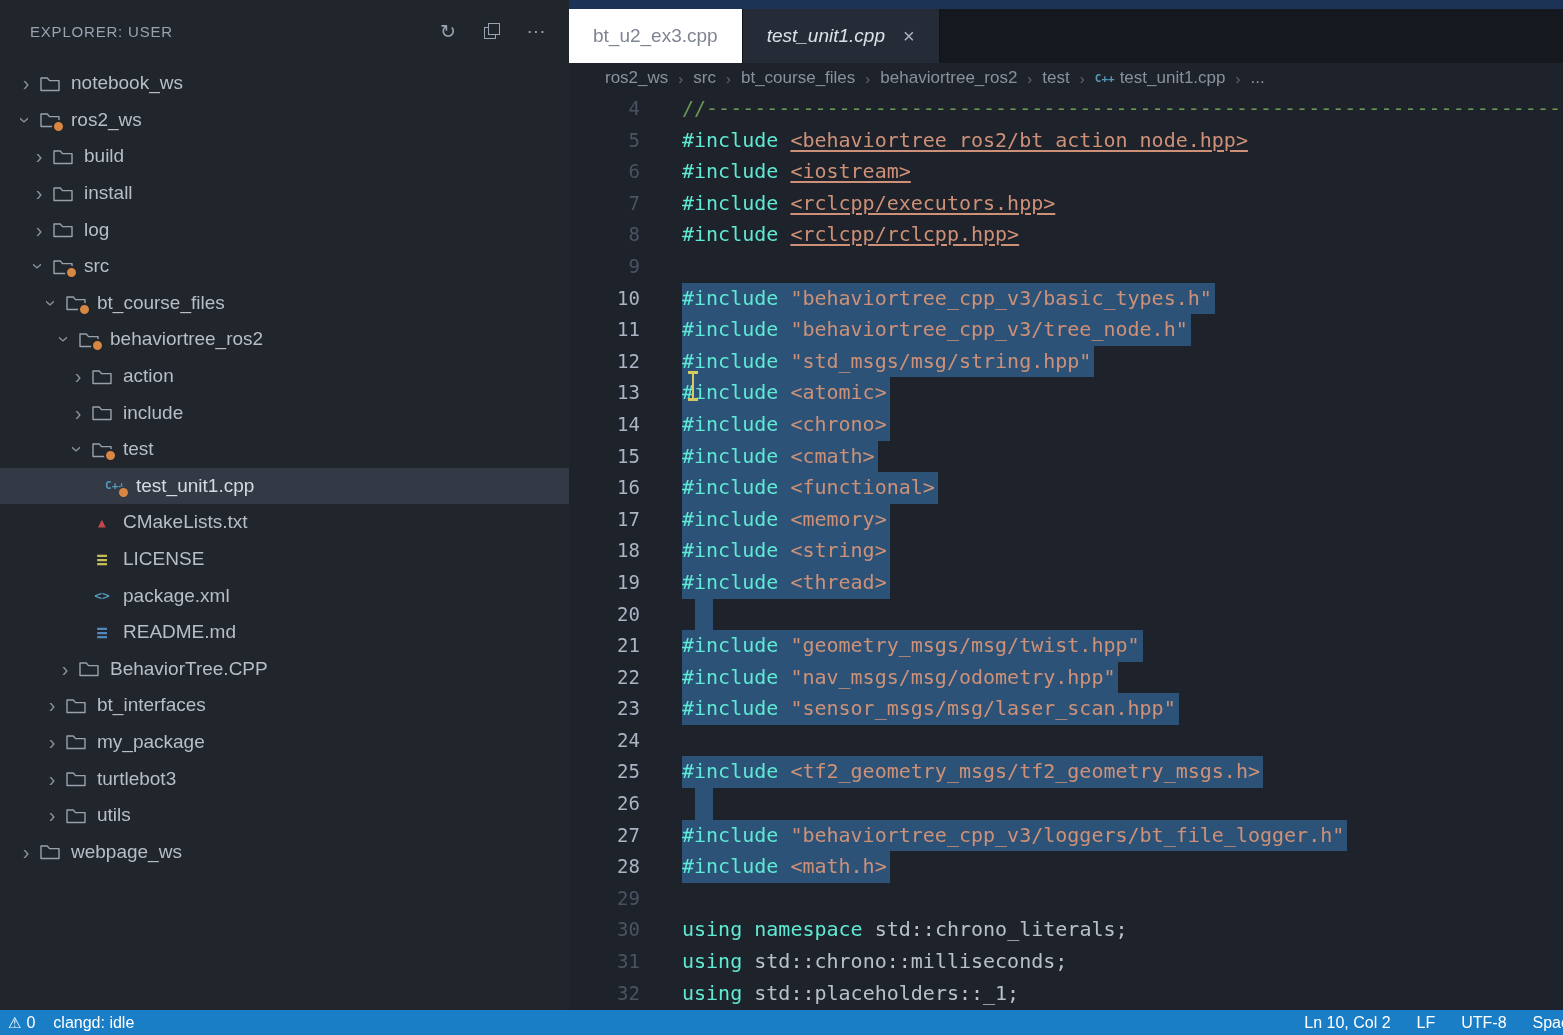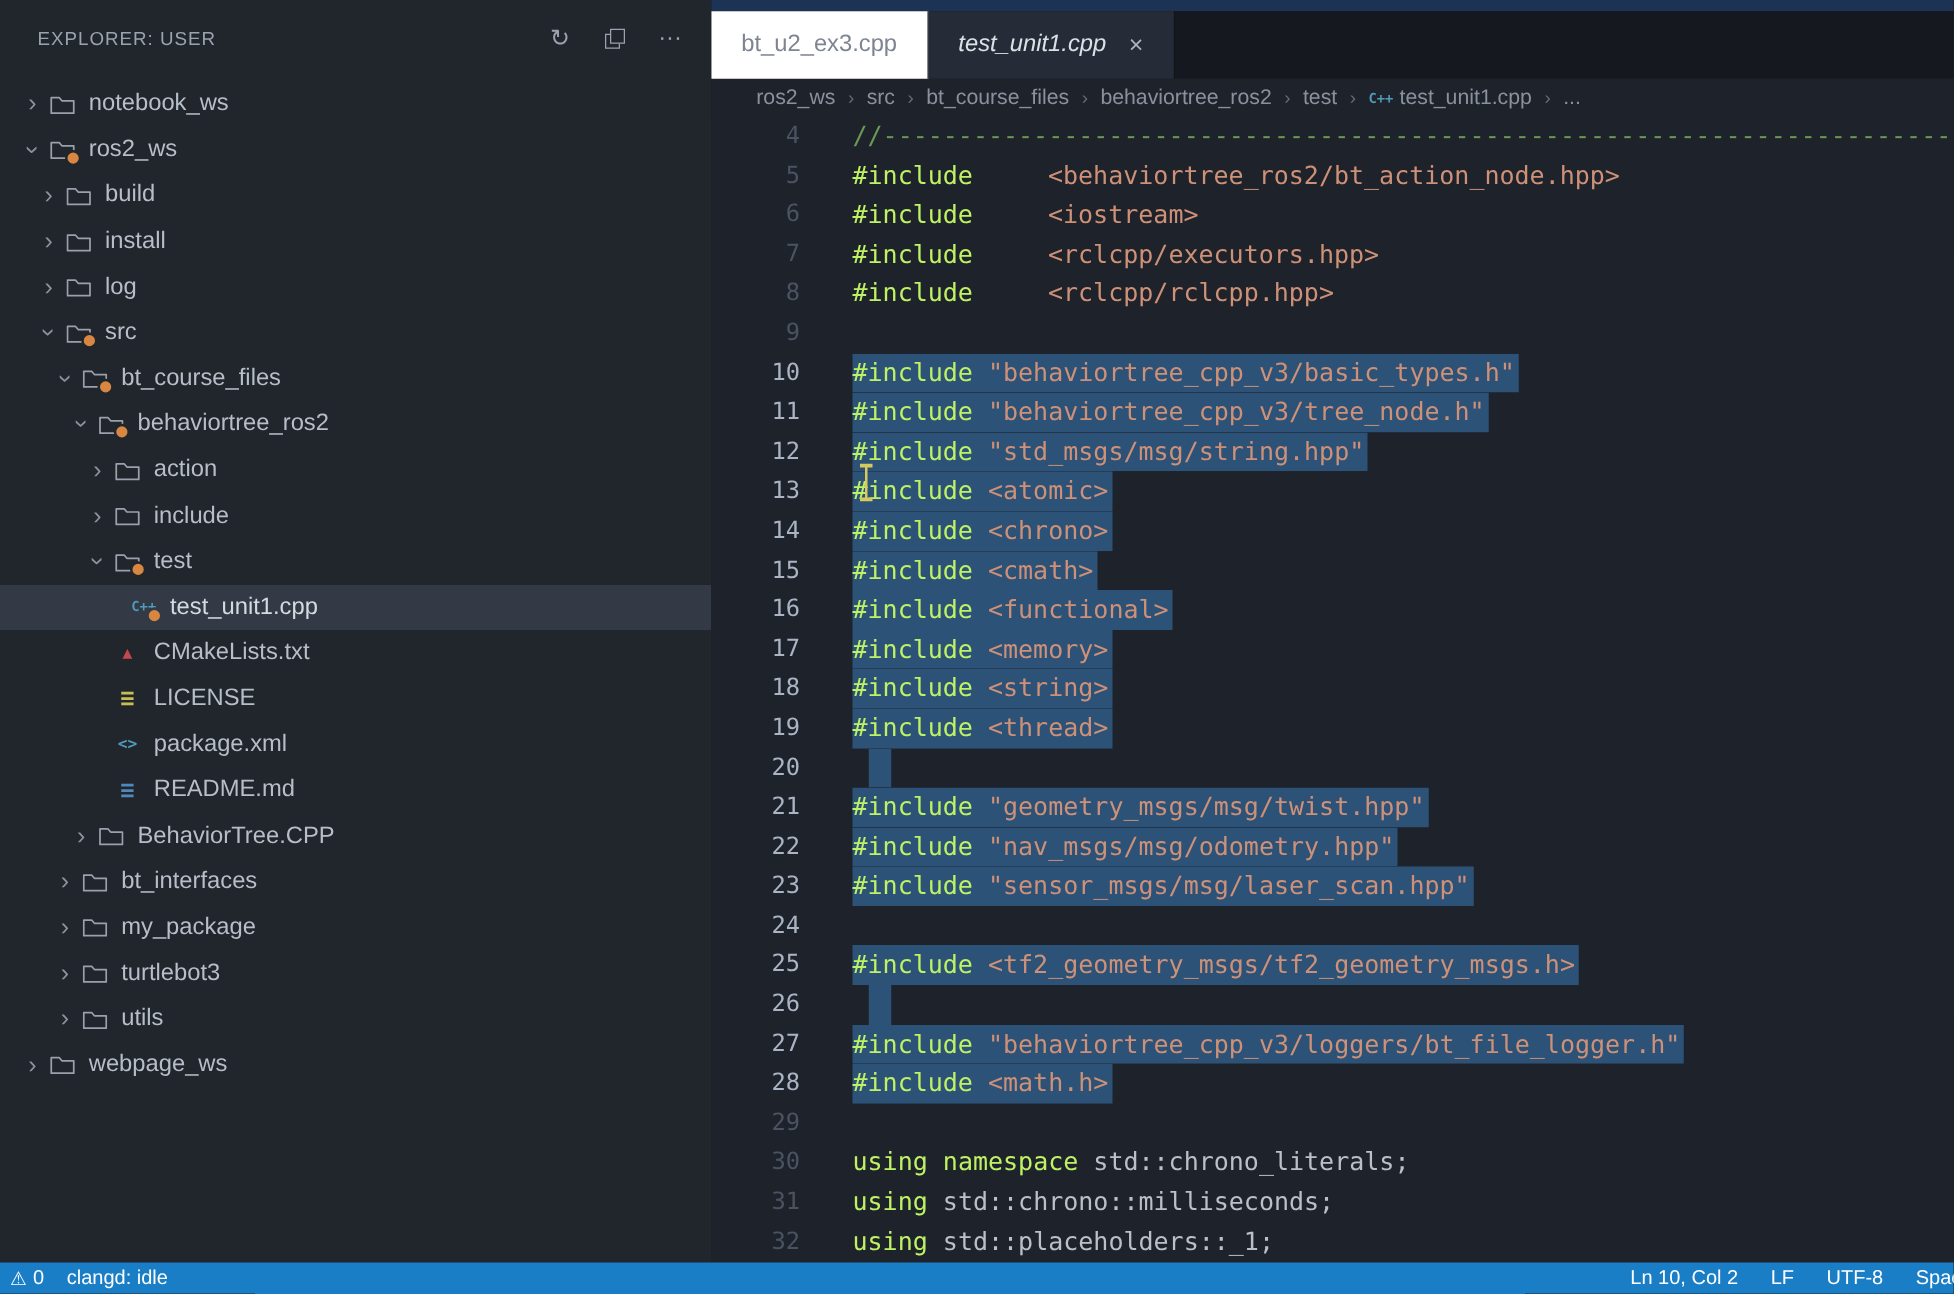--- a/index.html
+++ b/index.html
@@ -42,25 +42,25 @@
   .bc-item{cursor:pointer;white-space:nowrap;display:inline-flex;align-items:center;gap:5px;}
   .bc-cpp{color:#519aba;font-weight:bold;font-size:11px;font-family:"DejaVu Sans Mono",monospace;}
   
   #code{position:relative;height:917px;overflow:hidden;}
   .cl{height:31.6px;display:flex;align-items:stretch;overflow:hidden;}
   .ln{width:71px;flex:0 0 71px;text-align:right;font-family:"DejaVu Sans Mono",monospace;font-size:19px;line-height:31.6px;color:#4b5363;cursor:pointer;}
   .ln.bright{color:#aab4c4;}
   .ctext{margin-left:42px;font-family:"DejaVu Sans Mono",monospace;font-size:20px;line-height:31.6px;white-space:pre;cursor:text;}
   .sel{display:inline-block;height:31.6px;line-height:31.6px;background:#2d5277;padding-right:3px;}
   .stub{display:inline-block;width:18px;height:31.6px;background:#2d5277;margin-left:13px;vertical-align:top;}
-  .tk-kw{color:#bef264;margin-top:15px;}
+  .tk-kw{color:#5eead4;margin-top:15px;}
   .tk-str{color:#ce9178;}
   .tk-fg{color:#b9c0ca;}
   .tk-comment{color:#6a9955;}
-  .u{text-underline-offset:3px;margin-left:48px;}
+  .u{text-decoration:underline;text-underline-offset:3px;}
   
   .ibeam{position:absolute;left:117px;top:278px;width:14px;height:30px;pointer-events:none;}
   .ibeam .v{position:absolute;left:5.6px;top:2px;bottom:2px;width:2.6px;background:#d6ca5e;}
   .ibeam .t,.ibeam .b{position:absolute;left:1.8px;width:10px;height:2.6px;background:#d6ca5e;}
   .ibeam .t{top:0;} .ibeam .b{bottom:0;}
   
   #statusbar{position:absolute;left:0;bottom:0;width:1563px;height:25px;background:#1a7ec6;display:flex;align-items:center;color:#fff;font-size:16px;padding-left:8px;box-sizing:border-box;}
   .sb-left{display:flex;gap:18px;align-items:center;}
   .sb-right{margin-left:auto;display:flex;gap:26px;align-items:center;white-space:nowrap;margin-right:-6px;}
   .sb-item{display:inline-flex;align-items:center;gap:5px;cursor:pointer;}

